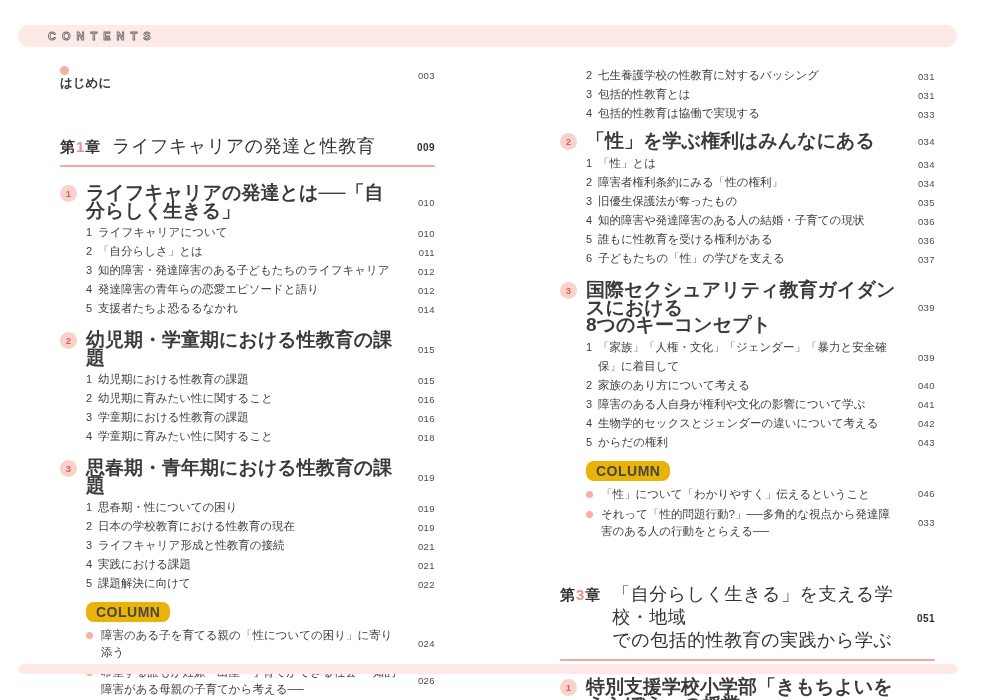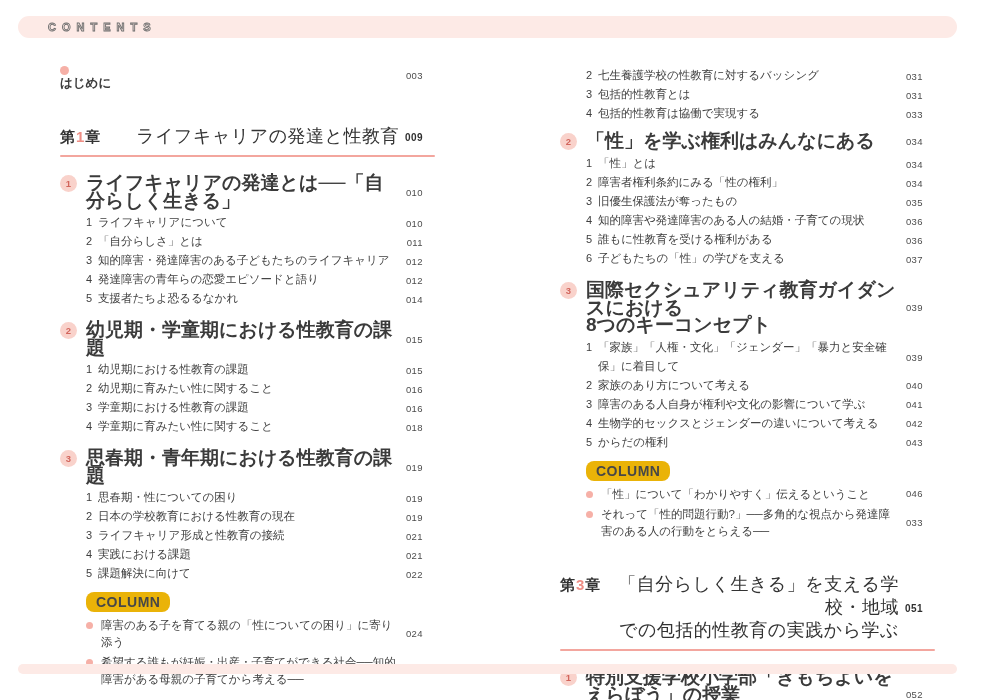--- a/index.html
+++ b/index.html
@@ -1,47 +1,47 @@
 <!DOCTYPE html>
 <html><head>
 <meta charset="utf-8">
 <style>
   * { margin:0; padding:0; box-sizing:border-box; }
   html,body { width:991px; height:700px; background:#ffffff; overflow:hidden;
     font-family:"Liberation Sans","DejaVu Sans",sans-serif; color:#3b3b3b; }
   .page-frame { position:relative; width:991px; height:700px; background:#fff; }
 
   
-  .header-bar { position:absolute; left:18px; top:16px; width:939px; height:22px;
+  .header-bar { position:absolute; left:18px; top:25px; width:939px; height:22px;
     background:#fdeae6; border-radius:11px; display:flex; align-items:center; padding-left:30px; }
   .contents-title { font-size:11px; font-weight:700; letter-spacing:6px; color:#777; }
   @supports (-webkit-text-stroke: 1px #000) {
     .contents-title { color:#fdeae6; -webkit-text-stroke:0.9px #6f6f6f; }
   }
   .footer-bar { position:absolute; left:18px; top:664px; width:939px; height:10px;
     background:#fdeae6; border-radius:5px; }
 
   
   .col { position:absolute; top:66px; width:375px; display:flex; flex-direction:column; }
   .col-left  { left:60px; }
   .col-right { left:560px; }
 
   
-  .page { position:absolute; right:12px; top:50%; transform:translateY(-50%);
+  .page { position:absolute; right:0; top:50%; transform:translateY(-50%);
     font-size:9.5px; color:#4c4c4c; letter-spacing:0.4px; }
   .ch-page { font-weight:700; font-size:10px; color:#2f2f2f; }
 
   
   .front-row { position:relative; display:flex; align-items:flex-start; height:18px; margin-bottom:15px;flex-direction:column; }
   .dot { width:9px; height:9px; border-radius:50%; background:#f6b0a7; margin-right:8px; flex:none; }
   .dot.small { width:7px; height:7px; margin-right:8px; align-self:flex-start; margin-top:5px; }
   .front-label { font-size:12.5px; font-weight:600; }
 
   
-  .chapter-block { margin-top:26px; margin-bottom:10px;text-align:right; }
+  .chapter-block { margin-top:36px; margin-bottom:10px; }
   .chapter-row { position:relative; display:flex; align-items:flex-start; }
   .ch-label { font-size:15px; font-weight:800; white-space:nowrap; margin-right:12px;
     line-height:23px; color:#333; }
   .ch-num { color:#ee8e85; padding:0 1px; }
   .ch-title { font-size:18px; font-weight:400; line-height:23px; white-space:pre-line;
     flex:1; padding-right:36px; letter-spacing:0.5px; color:#333; }
   .ch-underline { margin-top:7px; height:2px; background:#f3a69e; border-radius:1px; }
 
   
   .section-block { margin-top:7px; margin-bottom:6px; }

